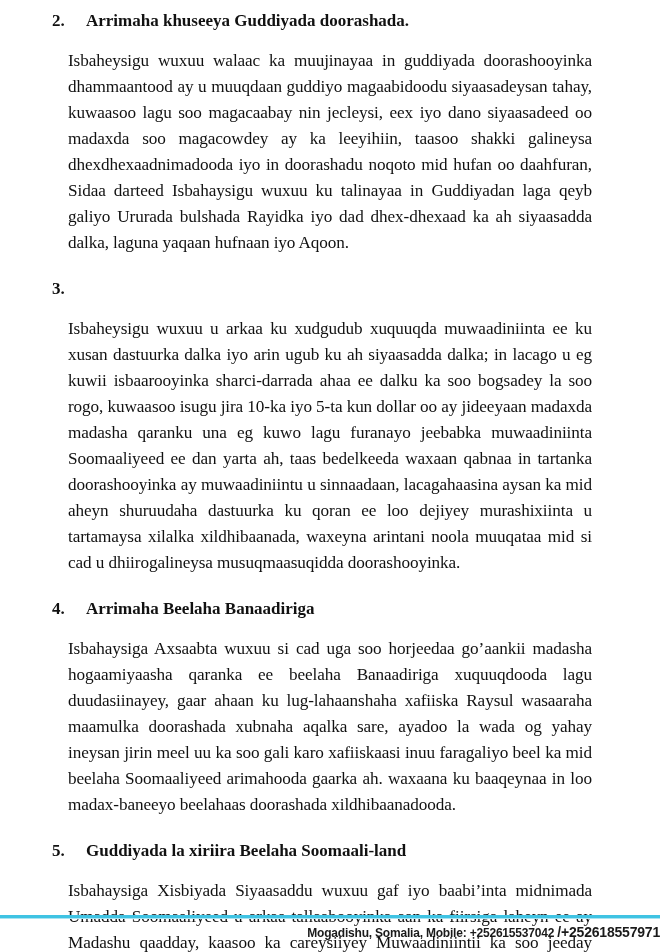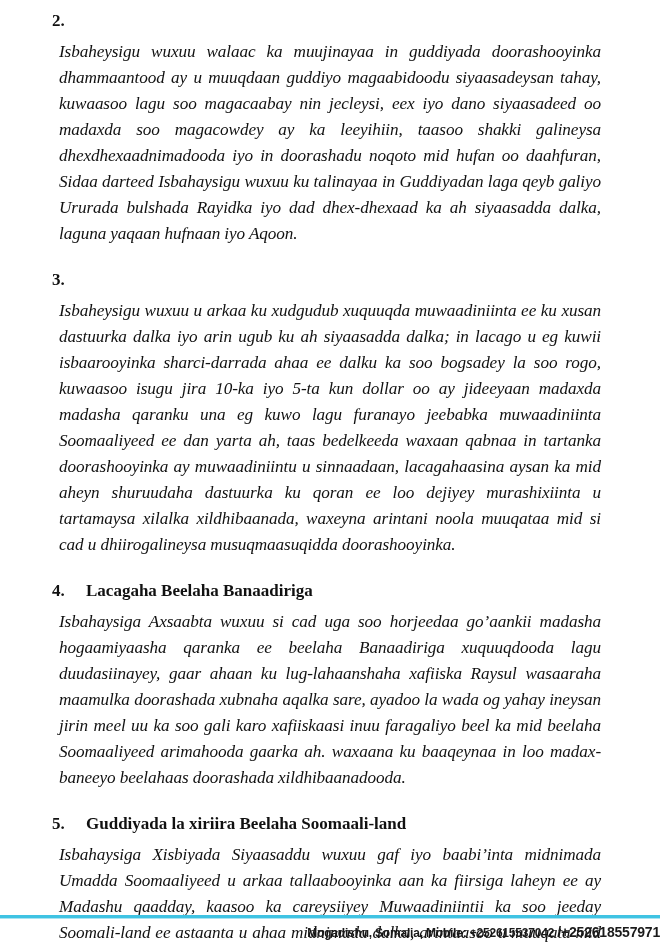--- a/index.html
+++ b/index.html
@@ -32,23 +32,22 @@
       display: flex;
     }
     .section-num {
       display: inline-block;
       width: 34px;
     }
     .section-body {
       font-size: 17.2px;
       line-height: 26px;
       text-align: justify;
-      margin: 7px;
+      margin: 16px;
       letter-spacing: -0.1px;
-      font-style: italic;
     }
     .footer-rule {
       position: absolute;
       left: 0;
       top: 915px;
       width: 660px;
       height: 3px;
       background: #3fc3e3;
       box-shadow: 0 1px 0 #a8e4f2;
     }
@@ -69,35 +68,36 @@
     }
   </style>
 </head>
 <body>
 
 <div class="page">
 
   <div class="section">
     <h2 class="section-heading">
       <span class="section-num">2.</span>
+      <span>Arrimaha khuseeya Guddiyada doorashada.</span>
     </h2>
     <p class="section-body">Isbaheysigu wuxuu walaac ka muujinayaa in guddiyada doorashooyinka dhammaantood ay u muuqdaan guddiyo magaabidoodu siyaasadeysan tahay, kuwaasoo lagu soo magacaabay nin jecleysi, eex iyo dano siyaasadeed oo madaxda soo magacowdey ay ka leeyihiin, taasoo shakki galineysa dhexdhexaadnimadooda iyo in doorashadu noqoto mid hufan oo daahfuran, Sidaa darteed Isbahaysigu wuxuu ku talinayaa in Guddiyadan laga qeyb galiyo Ururada bulshada Rayidka iyo dad dhex-dhexaad ka ah siyaasadda dalka, laguna yaqaan hufnaan iyo Aqoon.</p>
   </div>
 
   <div class="section">
     <h2 class="section-heading">
       <span class="section-num">3.</span>
     </h2>
     <p class="section-body">Isbaheysigu wuxuu u arkaa ku xudgudub xuquuqda muwaadiniinta ee ku xusan dastuurka dalka iyo arin ugub ku ah siyaasadda dalka; in lacago u eg kuwii isbaarooyinka sharci-darrada ahaa ee dalku ka soo bogsadey la soo rogo, kuwaasoo isugu jira 10-ka iyo 5-ta kun dollar oo ay jideeyaan madaxda madasha qaranku una eg kuwo lagu furanayo jeebabka muwaadiniinta Soomaaliyeed ee dan yarta ah, taas bedelkeeda waxaan qabnaa in tartanka doorashooyinka ay muwaadiniintu u sinnaadaan, lacagahaasina aysan ka mid aheyn shuruudaha dastuurka ku qoran ee loo dejiyey murashixiinta u tartamaysa xilalka xildhibaanada, waxeyna arintani noola muuqataa mid si cad u dhiirogalineysa musuqmaasuqidda doorashooyinka.</p>
   </div>
 
   <div class="section">
     <h2 class="section-heading">
       <span class="section-num">4.</span>
-      <span>Lacagaha Beelaha Banaadiriga</span>
+      <span>Arrimaha Beelaha Banaadiriga</span>
     </h2>
     <p class="section-body">Isbahaysiga Axsaabta wuxuu si cad uga soo horjeedaa go’aankii madasha hogaamiyaasha qaranka ee beelaha Banaadiriga xuquuqdooda lagu duudasiinayey, gaar ahaan ku lug-lahaanshaha xafiiska Raysul wasaaraha maamulka doorashada xubnaha aqalka sare, ayadoo la wada og yahay ineysan jirin meel uu ka soo gali karo xafiiskaasi inuu faragaliyo beel ka mid beelaha Soomaaliyeed arimahooda gaarka ah. waxaana ku baaqeynaa in loo madax-baneeyo beelahaas doorashada xildhibaanadooda.</p>
   </div>
 
   <div class="section">
     <h2 class="section-heading">
       <span class="section-num">5.</span>
       <span>Guddiyada la xiriira Beelaha Soomaali-land</span>
     </h2>
     <p class="section-body">Isbahaysiga Xisbiyada Siyaasaddu wuxuu gaf iyo baabi’inta midnimada Umadda Soomaaliyeed u arkaa tallaabooyinka aan ka fiirsiga laheyn ee ay Madashu qaadday, kaasoo ka careysiiyey Muwaadiniintii ka soo jeeday Soomali-land ee astaanta u ahaa midnimada dalka, arintaasoo u muuqata mid dalka kala goyntisii gacan ka geysaneysa, annagoo si cad uga soo horjeedna hoosgeynta xafiiska madaxweynaha iyo ka tala galintiisa arimaha la xiriria doorashada aqalka sare ee beelaha ka soo jeeda Somaliland, arintaanoo ka marqaati ka kaceysa damaca waalan iyo faragalinta xafiiska madaxweynaha ee doorashooyinka sanadka 2016. Waxaana isbaheysigu ka garaabayaa cabashooyinka siyaasiyiinta iyo odoyaasha Somaliland ka soo jeeda oo ay ka muujinayeen quursiga iyo faragalinta, annagoo ku baaqeyna in dib looga noqdo go’aanadii ka sadbursiga ahaa eek a careysiiyey muwaadiniintaas.</p>

